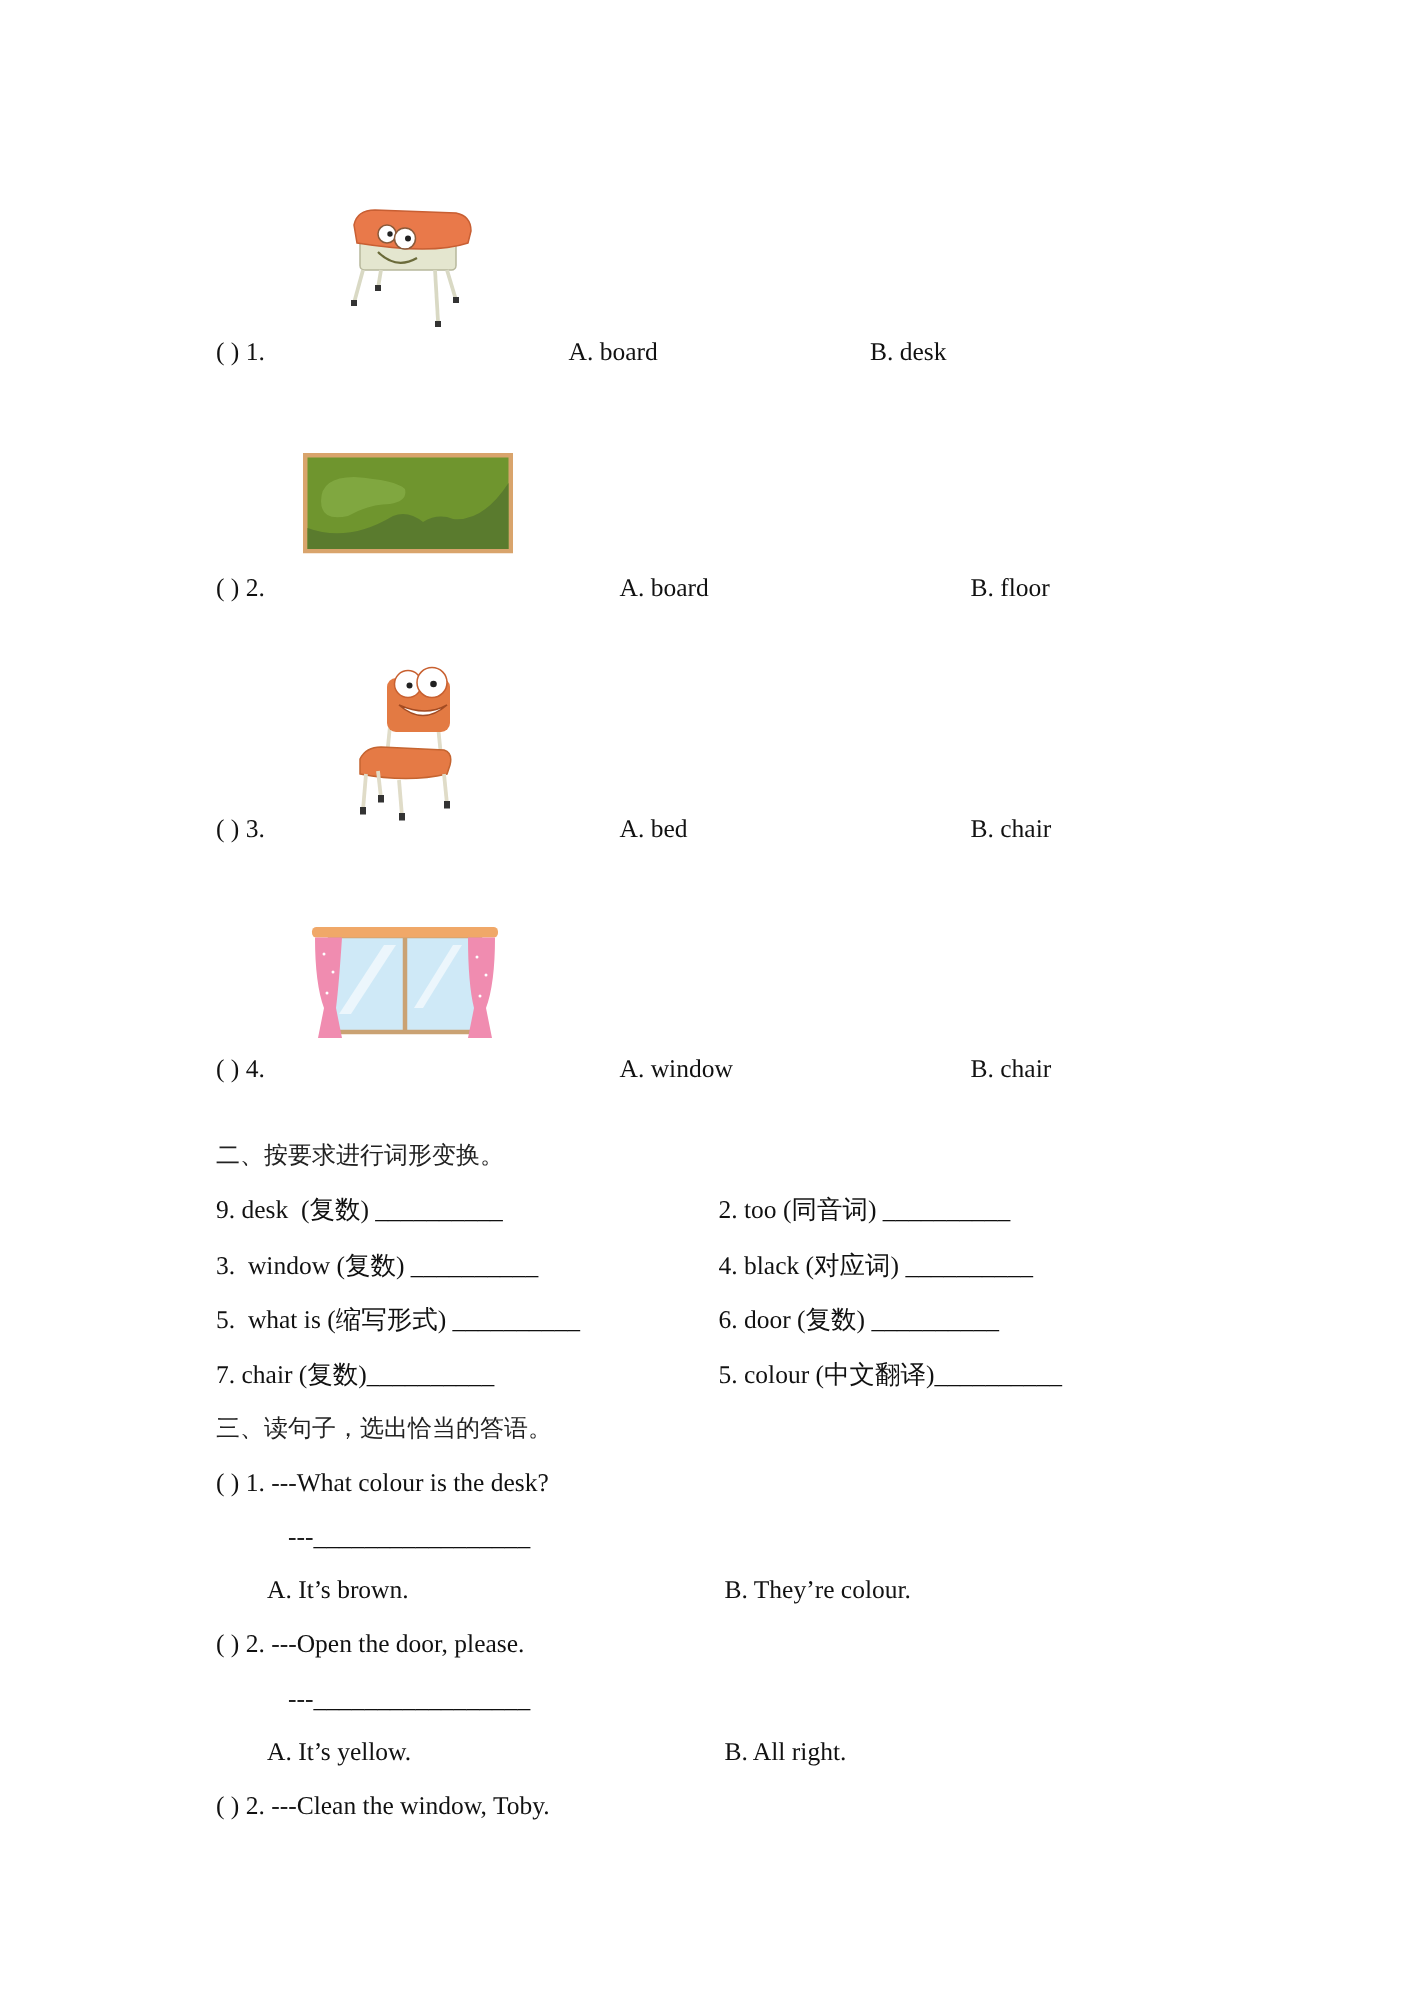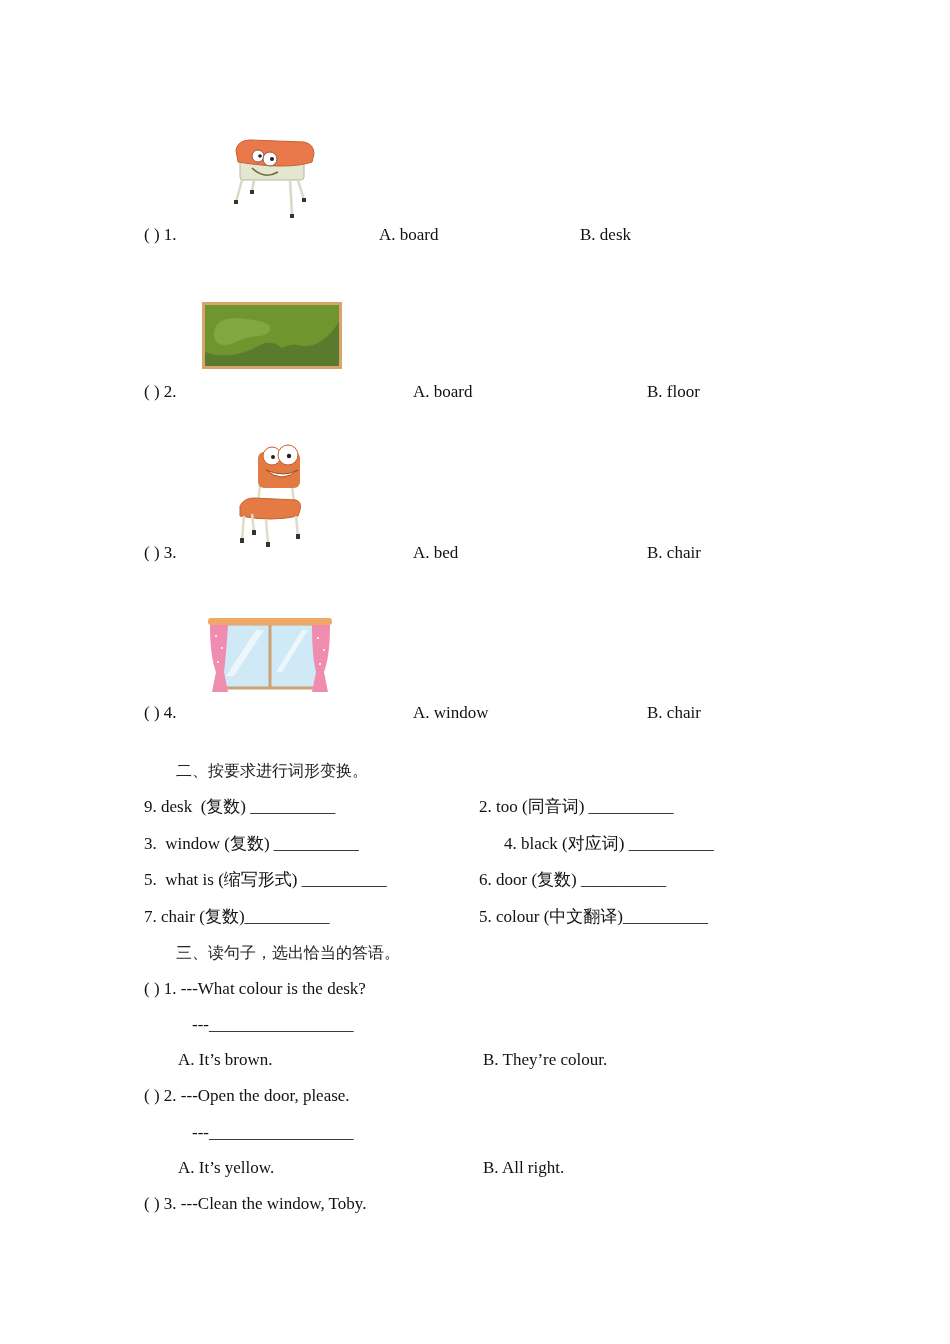--- a/index.html
+++ b/index.html
@@ -1,19 +1,19 @@
 <!DOCTYPE html>
 <html><head>
 <meta charset="utf-8">
 <style>
   html, body { margin:0; padding:0; background:#ffffff; }
   body { width:950px; height:1344px; position:relative; overflow:hidden;
          font-family:"Liberation Serif", "DejaVu Serif", serif; color:#111; }
   .t { position:absolute; font-size:17px; line-height:20px; white-space:pre; }
-  .cn { font-family:Liberation Serif, serif; font-size:16px; color:#222;margin-left:32px; }
+  .cn { font-family:Liberation Mono, monospace; font-size:16px; color:#222; }
   .pic { position:absolute; }
 </style>
 </head>
 <body>
 
 <svg class="pic" style="left:228px;top:136px" width="90" height="84" viewBox="0 0 90 84">
   <rect x="12" y="22" width="64" height="22" rx="3" fill="#e4e6cf" stroke="#b7b89c"></rect>
   <line x1="14" y1="44" x2="8" y2="66" stroke="#d9d9c4" stroke-width="2.5"></line>
   <line x1="26" y1="44" x2="24" y2="56" stroke="#d9d9c4" stroke-width="2.5"></line>
   <line x1="70" y1="44" x2="76" y2="64" stroke="#d9d9c4" stroke-width="2.5"></line>
@@ -87,31 +87,31 @@
 
 <span class="t" style="left:144px;top:703px">( ) 4.</span>
 <span class="t" style="left:413px;top:703px">A. window</span>
 <span class="t" style="left:647px;top:703px">B. chair</span>
 
 <span class="t cn" style="left:144px;top:761px">二、按要求进行词形变换。</span>
 
 <span class="t" style="left:144px;top:797px">9. desk  (复数) __________</span>
 <span class="t" style="left:479px;top:797px">2. too (同音词) __________</span>
 <span class="t" style="left:144px;top:834px">3.  window (复数) __________</span>
-<span class="t" style="left:504px;top:834px">4. black (对应词) __________</span>
+<span class="t" style="left:479px;top:834px">4. black (对应词) __________</span>
 <span class="t" style="left:144px;top:870px">5.  what is (缩写形式) __________</span>
 <span class="t" style="left:479px;top:870px">6. door (复数) __________</span>
 <span class="t" style="left:144px;top:907px">7. chair (复数)__________</span>
 <span class="t" style="left:479px;top:907px">5. colour (中文翻译)__________</span>
 
 <span class="t cn" style="left:144px;top:943px">三、读句子，选出恰当的答语。</span>
 
 <span class="t" style="left:144px;top:979px">( ) 1. ---What colour is the desk?</span>
 <span class="t" style="left:192px;top:1015px">---_________________</span>
 <span class="t" style="left:178px;top:1050px">A. It’s brown.</span>
 <span class="t" style="left:483px;top:1050px">B. They’re colour.</span>
 
 <span class="t" style="left:144px;top:1086px">( ) 2. ---Open the door, please.</span>
 <span class="t" style="left:192px;top:1123px">---_________________</span>
 <span class="t" style="left:178px;top:1158px">A. It’s yellow.</span>
 <span class="t" style="left:483px;top:1158px">B. All right.</span>
 
-<span class="t" style="left:144px;top:1194px">( ) 3. ---Clean the window, Toby.</span>
+<span class="t" style="left:144px;top:1194px">( ) 2. ---Clean the window, Toby.</span>
 
 </body></html>

